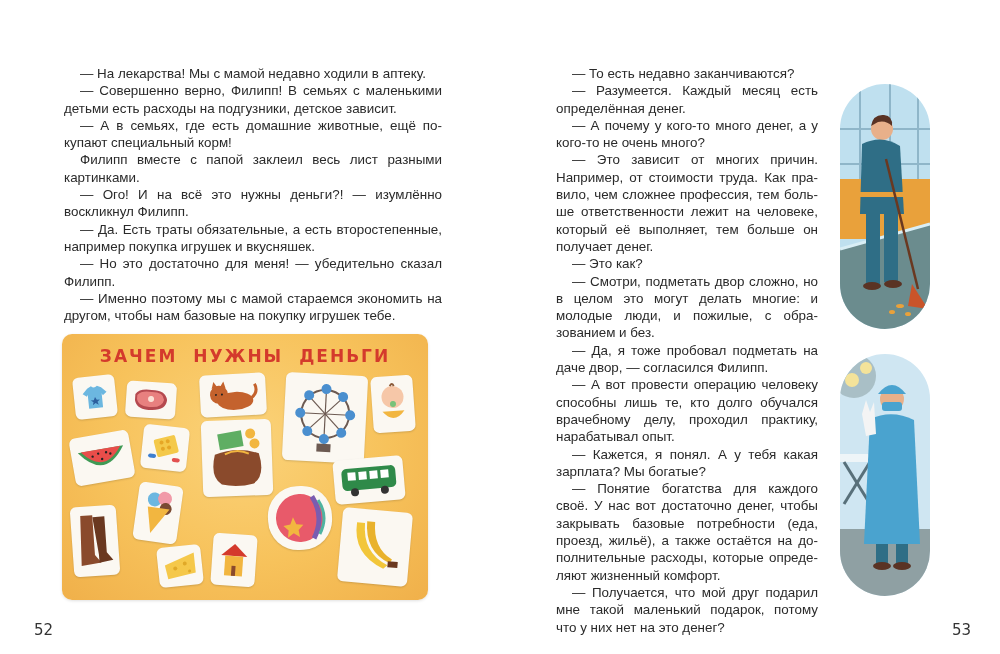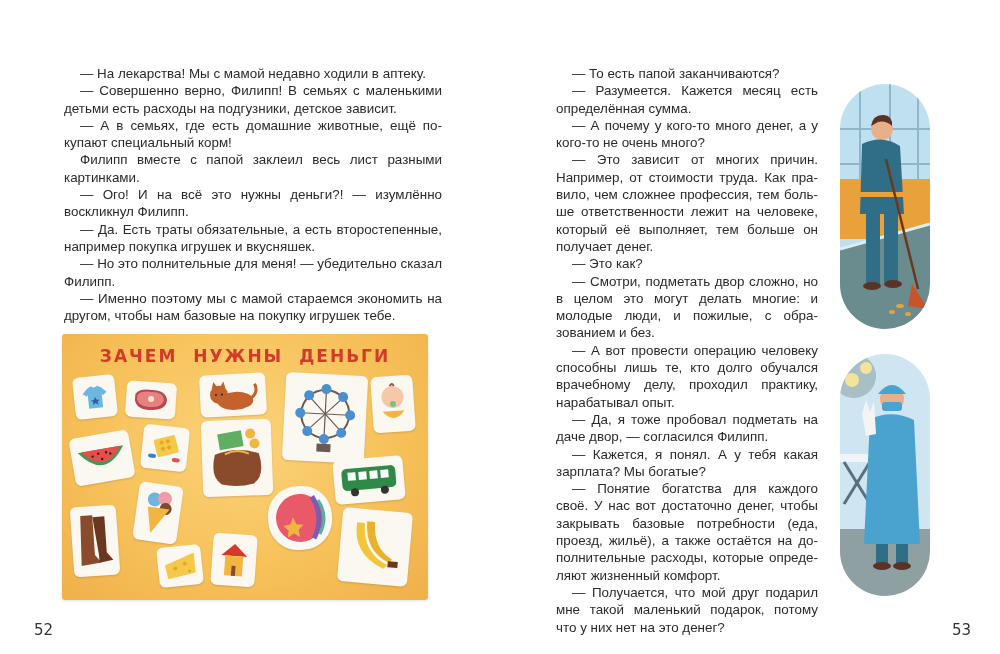--- a/index.html
+++ b/index.html
@@ -13,21 +13,21 @@
     .text-block { position: absolute; font-size: 13.4px; line-height: 17.3px; text-align: justify; }
     .text-left { left: 64px; top: 53px; width: 378px; }
     .text-right { left: 56px; top: 53px; width: 262px; }
     .para { text-indent: 16px; hyphens: manual; }
 
     .page-number { position: absolute; top: 609px; font-size: 15px; color: #333; font-family: "DejaVu Sans", sans-serif; }
     .pn-left { left: 34px; }
     .pn-right { left: 452px; }
 
     
-    .collage { position: absolute; left: 62px; top: 322px; width: 366px; height: 266px; border-radius: 3px;
+    .collage { position: absolute; left: 62px; top: 322px; width: 366px; height: 266px; border-radius: 10px;
       background: radial-gradient(ellipse at 50% 40%, #fbd37a 0%, #f7c25b 55%, #f0b04a 100%);
       box-shadow: 0 1px 3px rgba(0,0,0,0.12); overflow: hidden; }
     .collage-title { position: absolute; left: 0; right: 0; top: 12px; text-align: center; color: #d43a2c;
       font-family: "DejaVu Sans", sans-serif; font-size: 17px; letter-spacing: 2px; font-weight: bold; word-spacing: 8px; }
     .sticker { position: absolute; background: #fbf8f2; border-radius: 6px; box-shadow: 0 1px 2px rgba(0,0,0,0.15);
       display: flex; align-items: center; justify-content: center; }
     .sticker svg { display: block; }
 
     
     .illus { position: absolute; left: 340px; width: 90px; border-radius: 45px; overflow: hidden; }
@@ -38,21 +38,21 @@
 <body>
 
 <div class="page page-left">
   <div class="text-block text-left">
     <p class="para">— На лекарства! Мы с мамой недавно ходили в аптеку.</p>
     <p class="para">— Совершенно верно, Филипп! В семьях с маленьки­ми детьми есть расходы на подгузники, детское зависит.</p>
     <p class="para">— А в семьях, где есть домашние животные, ещё по­купают специальный корм!</p>
     <p class="para">Филипп вместе с папой заклеил весь лист разными картинками.</p>
     <p class="para">— Ого! И на всё это нужны деньги?! — изумлённо воскликнул Филипп.</p>
     <p class="para">— Да. Есть траты обязательные, а есть второстепенные, например покупка игрушек и вкусняшек.</p>
-    <p class="para">— Но это полнительные для меня! — убедительно ска­зал Филипп.</p>
+    <p class="para">— Но это достаточно для меня! — убедительно ска­зал Филипп.</p>
     <p class="para">— Именно поэтому мы с мамой стараемся экономить на другом, чтобы нам базовые на покупку игрушек тебе.</p>
   </div>
 
   <div class="collage">
     <div class="collage-title">ЗАЧЕМ НУЖНЫ ДЕНЬГИ</div>
 
     <div class="sticker" style="left:12px;top:42px;width:42px;height:42px;transform:rotate(-6deg)">
       <svg width="30" height="30" viewBox="0 0 30 30">
           <path d="M8 6 L12 4 Q15 7 18 4 L22 6 L27 11 L23 14 L22 12 L22 26 L8 26 L8 12 L7 14 L3 11Z" fill="#6cb7e0"></path>
           <polygon points="15,15 16.5,18 19.5,18 17,20 18,23 15,21 12,23 13,20 10.5,18 13.5,18" fill="#2c5f9e"></polygon>
@@ -214,28 +214,28 @@
           <rect x="44" y="44" width="10" height="6" fill="#6a3820"></rect>
         </svg>
     </div>
   </div>
 
   <div class="page-number pn-left">52</div>
 </div>
 
 <div class="page page-right">
   <div class="text-block text-right">
-    <p class="para">— То есть папой заканчиваются?</p>
-    <p class="para">— Разумеется. Кажется месяц есть определённая сумма.</p>
+    <p class="para">— То есть недавно заканчиваются?</p>
+    <p class="para">— Разумеется. Каждый месяц есть определённая денег.</p>
     <p class="para">— А почему у кого-то много денег, а у кого-то не очень много?</p>
     <p class="para">— Это зависит от многих причин. Например, от стоимости труда. Как пра­вило, чем сложнее профессия, тем боль­ше ответственности лежит на человеке, который её выполняет, тем больше он получает денег.</p>
     <p class="para">— Это как?</p>
     <p class="para">— Смотри, подметать двор сложно, но в целом это могут делать многие: и молодые люди, и пожилые, с обра­зованием и без.</p>
+    <p class="para">— Да, я тоже пробовал подметать на даче двор, — согласился Филипп.</p>
     <p class="para">— А вот провести операцию чело­веку способны лишь те, кто долго обу­чался врачебному делу, проходил прак­тику, нарабатывал опыт.</p>
-    <p class="para">— Да, я тоже пробовал подметать на даче двор, — согласился Филипп.</p>
     <p class="para">— Кажется, я понял. А у тебя ка­кая зарплата? Мы богатые?</p>
     <p class="para">— Понятие богатства для каждого своё. У нас вот достаточно денег, что­бы закрывать базовые потребности (еда, проезд, жильё), а также остаётся на до­полнительные расходы, которые опреде­ляют жизненный комфорт.</p>
     <p class="para">— Получается, что мой друг пода­рил мне такой маленький подарок, по­тому что у них нет на это денег?</p>
   </div>
 
   <div class="illus illus-1">
     <svg width="90" height="245" viewBox="0 0 90 245">
       <rect width="90" height="245" fill="#bfe0ef"></rect>
       <g stroke="#8fb6c9" stroke-width="2">
           <line x1="20" y1="0" x2="20" y2="110"></line>

